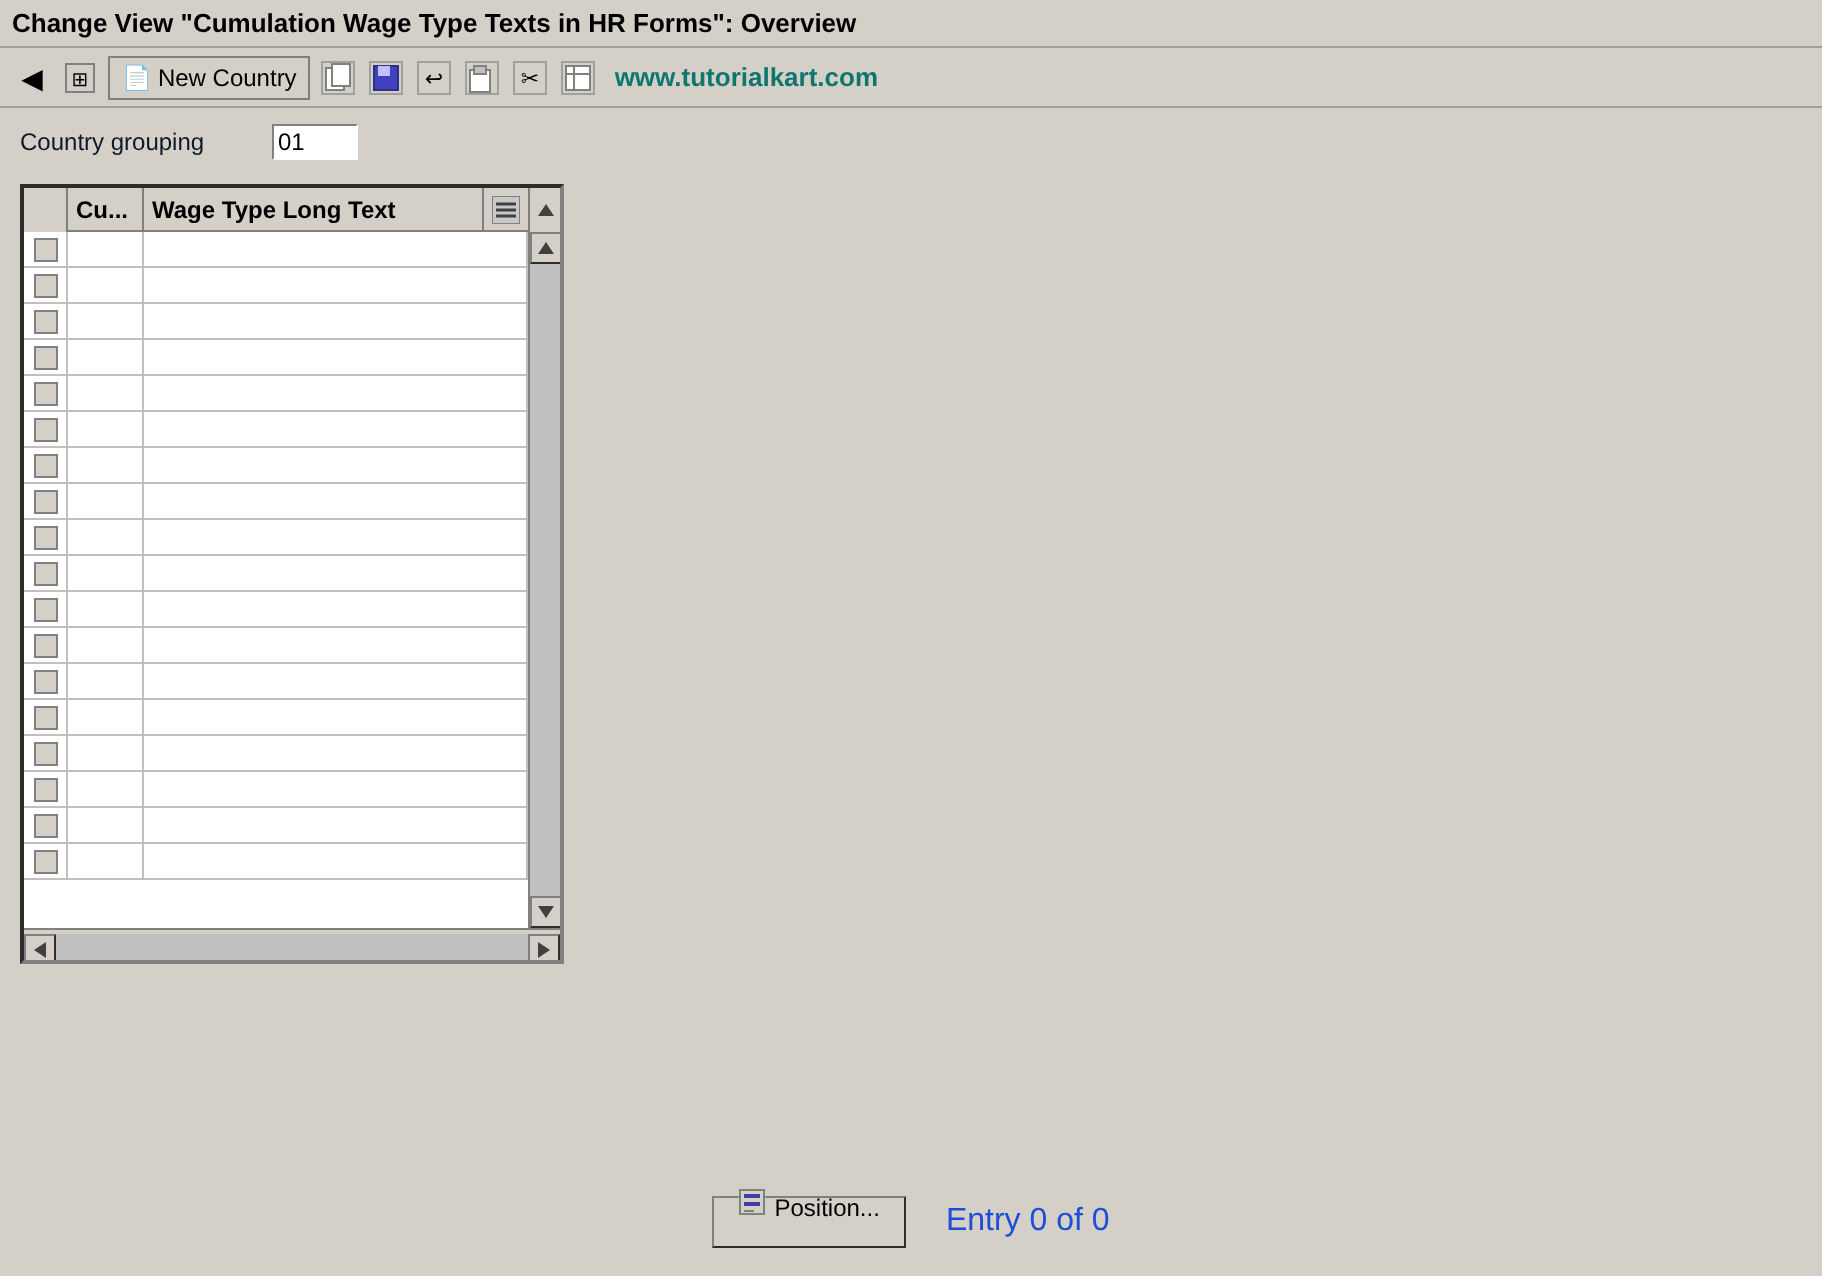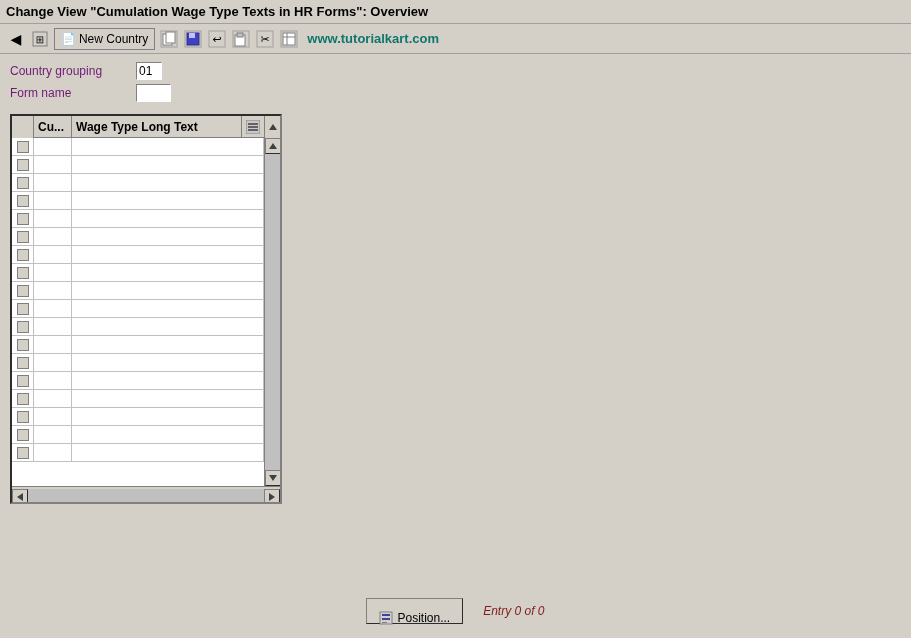--- a/index.html
+++ b/index.html
@@ -78,25 +78,25 @@
     .filter-row {
       display: flex;
       align-items: center;
       margin-bottom: 4px;
       gap: 6px;
     }
 
     .filter-label {
       width: 120px;
       font-size: 12px;
-      color: #701a75;
+      color: #0f172a;
     }
 
     .filter-input {
-      width: 26px;
+      width: 43px;
       height: 18px;
       border: 1px solid #808080;
       background: #fff;
       font-size: 12px;
       padding: 1px 2px;
     }
 
     .filter-input-empty {
       width: 35px;
       height: 18px;
@@ -276,29 +276,28 @@
       gap: 20px;
     }
 
     .position-btn {
       background: #d4d0c8;
       border: 1px outset #808080;
       padding: 12px 12px;
       font-size: 12px;
       cursor: pointer;
       display: flex;
-      align-items: flex-start;
+      align-items: flex-end;
       gap: 4px;
       height: 24px;
     }
 
     .entry-text {
-      font-size: 12px;
-      color: #7f1d1d;
-      font-style: italic;
+      font-size: 16px;
+      color: #1d4ed8;
     }
 
     
     .sap-input {
       border: 1px solid;
       border-color: #808080 #ffffff #ffffff #808080;
       background: #ffffff;
     }
   </style>
 </head>
@@ -367,24 +366,20 @@
 
   <span class="toolbar-watermark">www.tutorialkart.com</span>
 </div>
 
 <div class="main-content">
 
   <div class="filter-section">
     <div class="filter-row">
       <span class="filter-label">Country grouping</span>
       <input type="text" class="filter-input sap-input" value="01" style="">
-    </div>
-    <div class="filter-row">
-      <span class="filter-label">Form name</span>
-      <input type="text" class="filter-input-empty sap-input" value="" style="">
     </div>
   </div>
 
   <div class="table-container">
 
     <div class="table-header">
       <div class="th-checkbox"></div>
       <div class="th-cell th-cu">
         <span>Cu...</span>
       </div>

